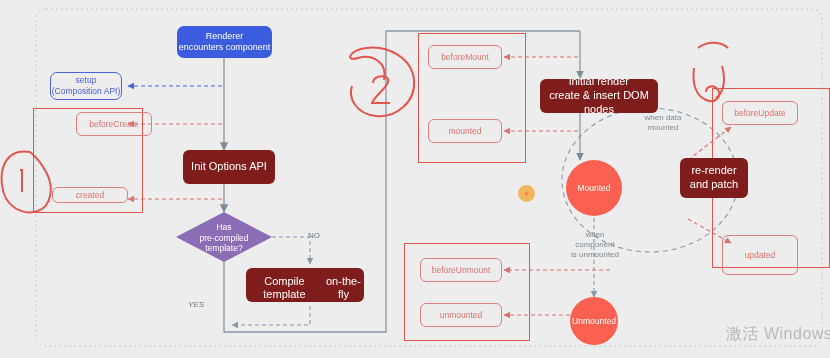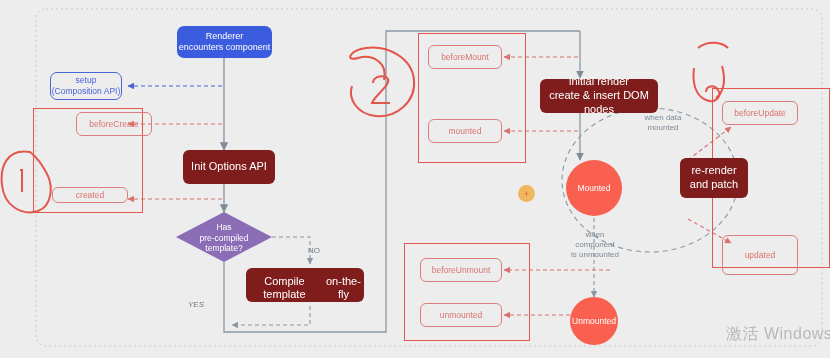--- a/index.html
+++ b/index.html
@@ -159,21 +159,21 @@
 
   <div class="node hook-node" style="left:722px;top:235px;width:76px;height:40px;">updated</div>
 
   <div class="node hook-node" style="left:420px;top:258px;width:82px;height:24px;">beforeUnmount</div>
 
   <div class="node hook-node" style="left:420px;top:303px;width:82px;height:24px;">unmounted</div>
 
   <div class="node circle-node" style="left:570px;top:297px;width:48px;height:48px;">Unmounted</div>
 
   <div class="flow-label" style="left:188px;top:300px;font-style:italic;">YES</div>
-  <div class="flow-label" style="left:308px;top:246px;">NO</div>
+  <div class="flow-label" style="left:308px;top:231px;">NO</div>
 
   <div class="dash-label" style="left:632px;top:113px;width:62px;">
     <div>when data</div>
     <div>mounted</div>
   </div>
 
   <div class="dash-label" style="left:560px;top:230px;width:70px;">
     <div>when</div>
     <div>component</div>
     <div>is unmounted</div>

